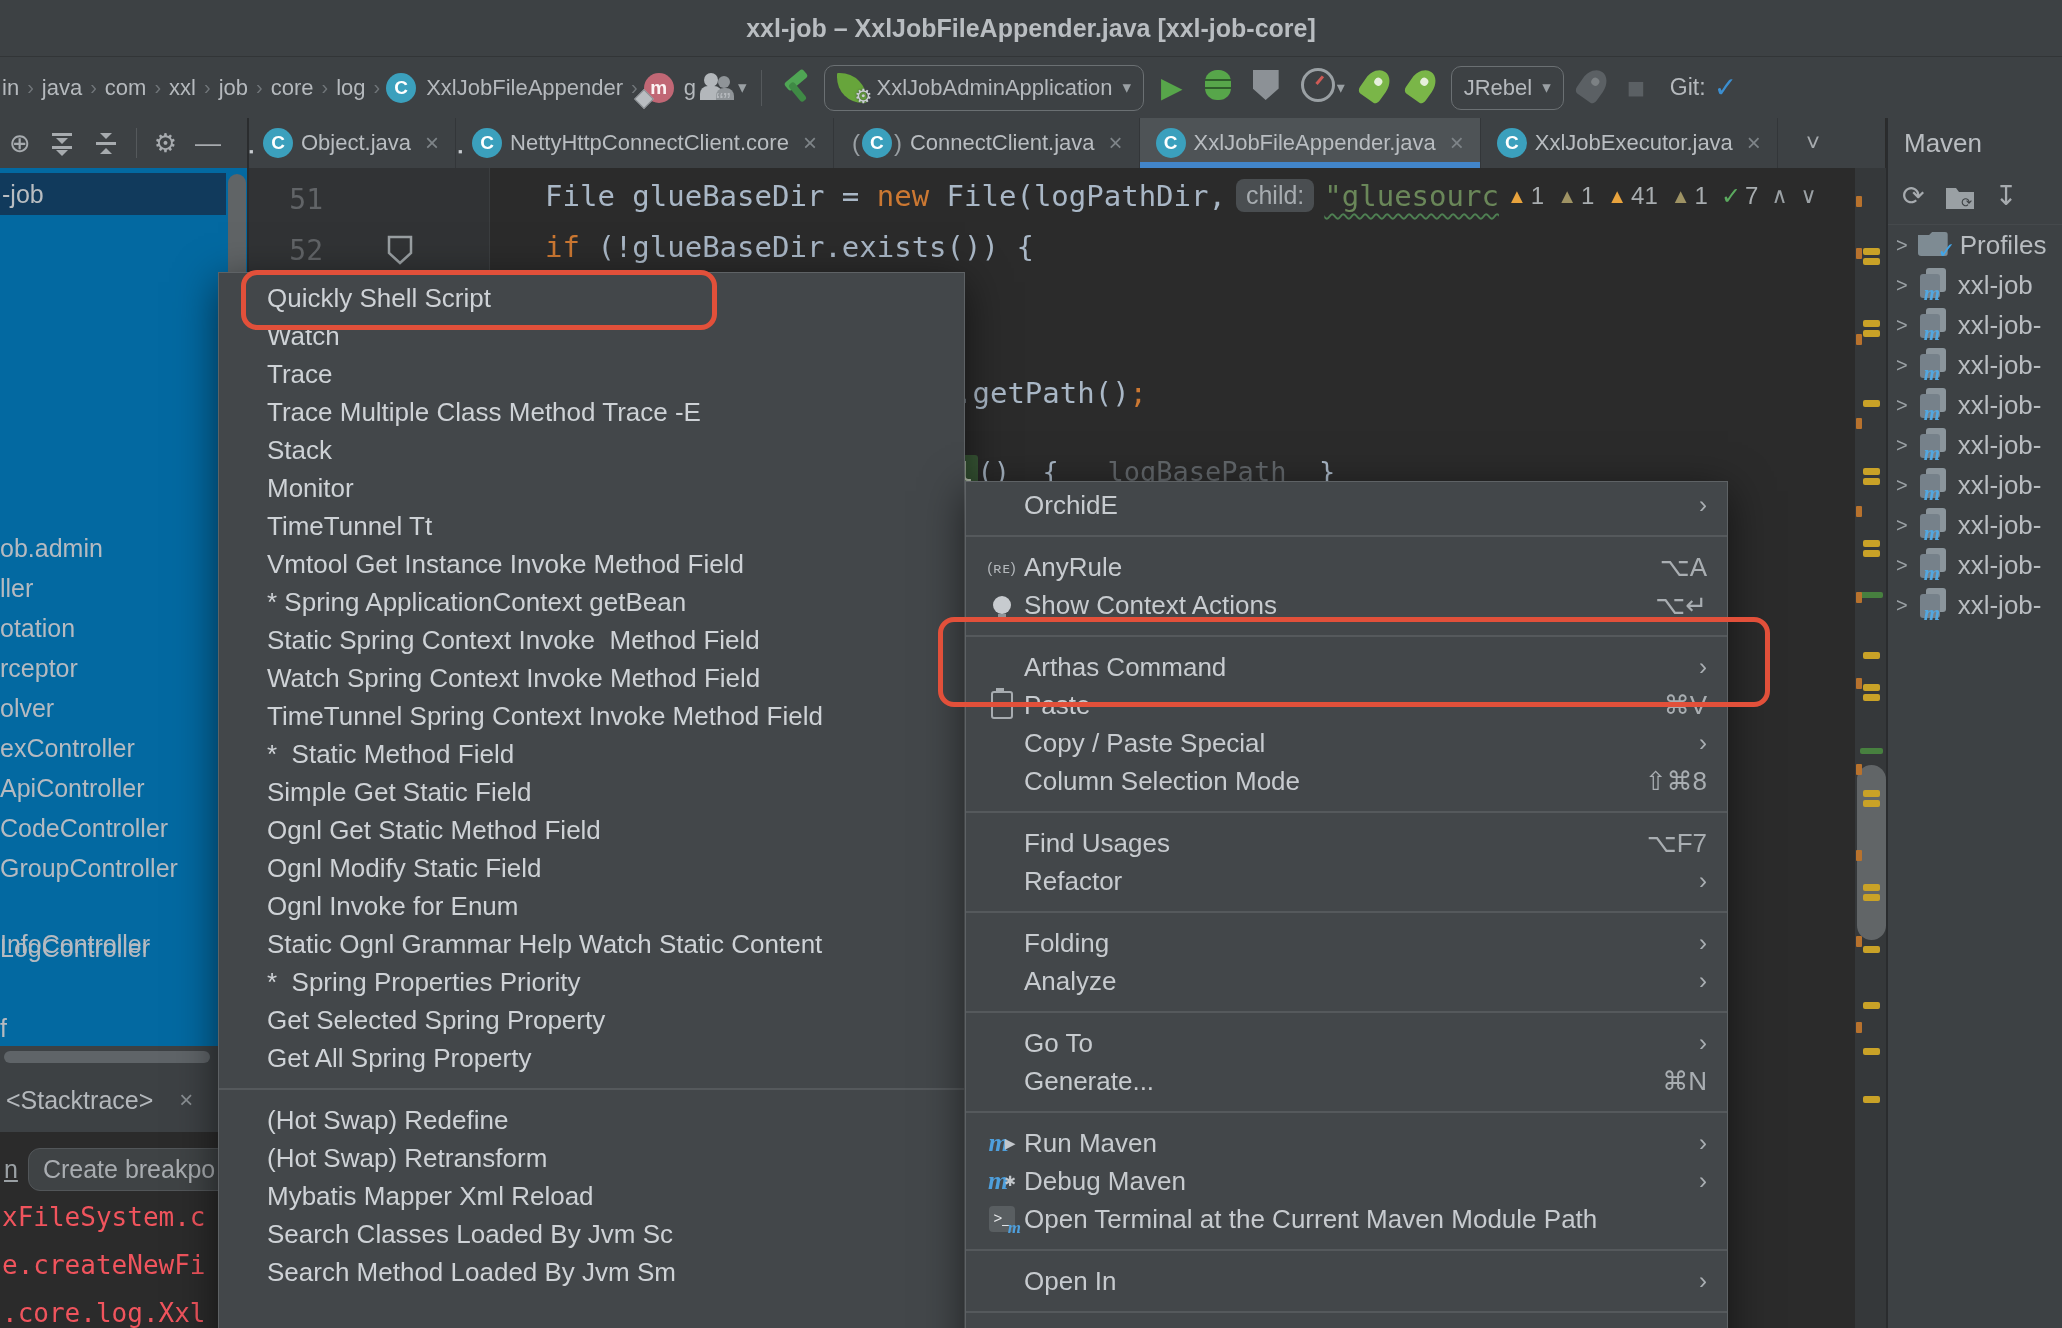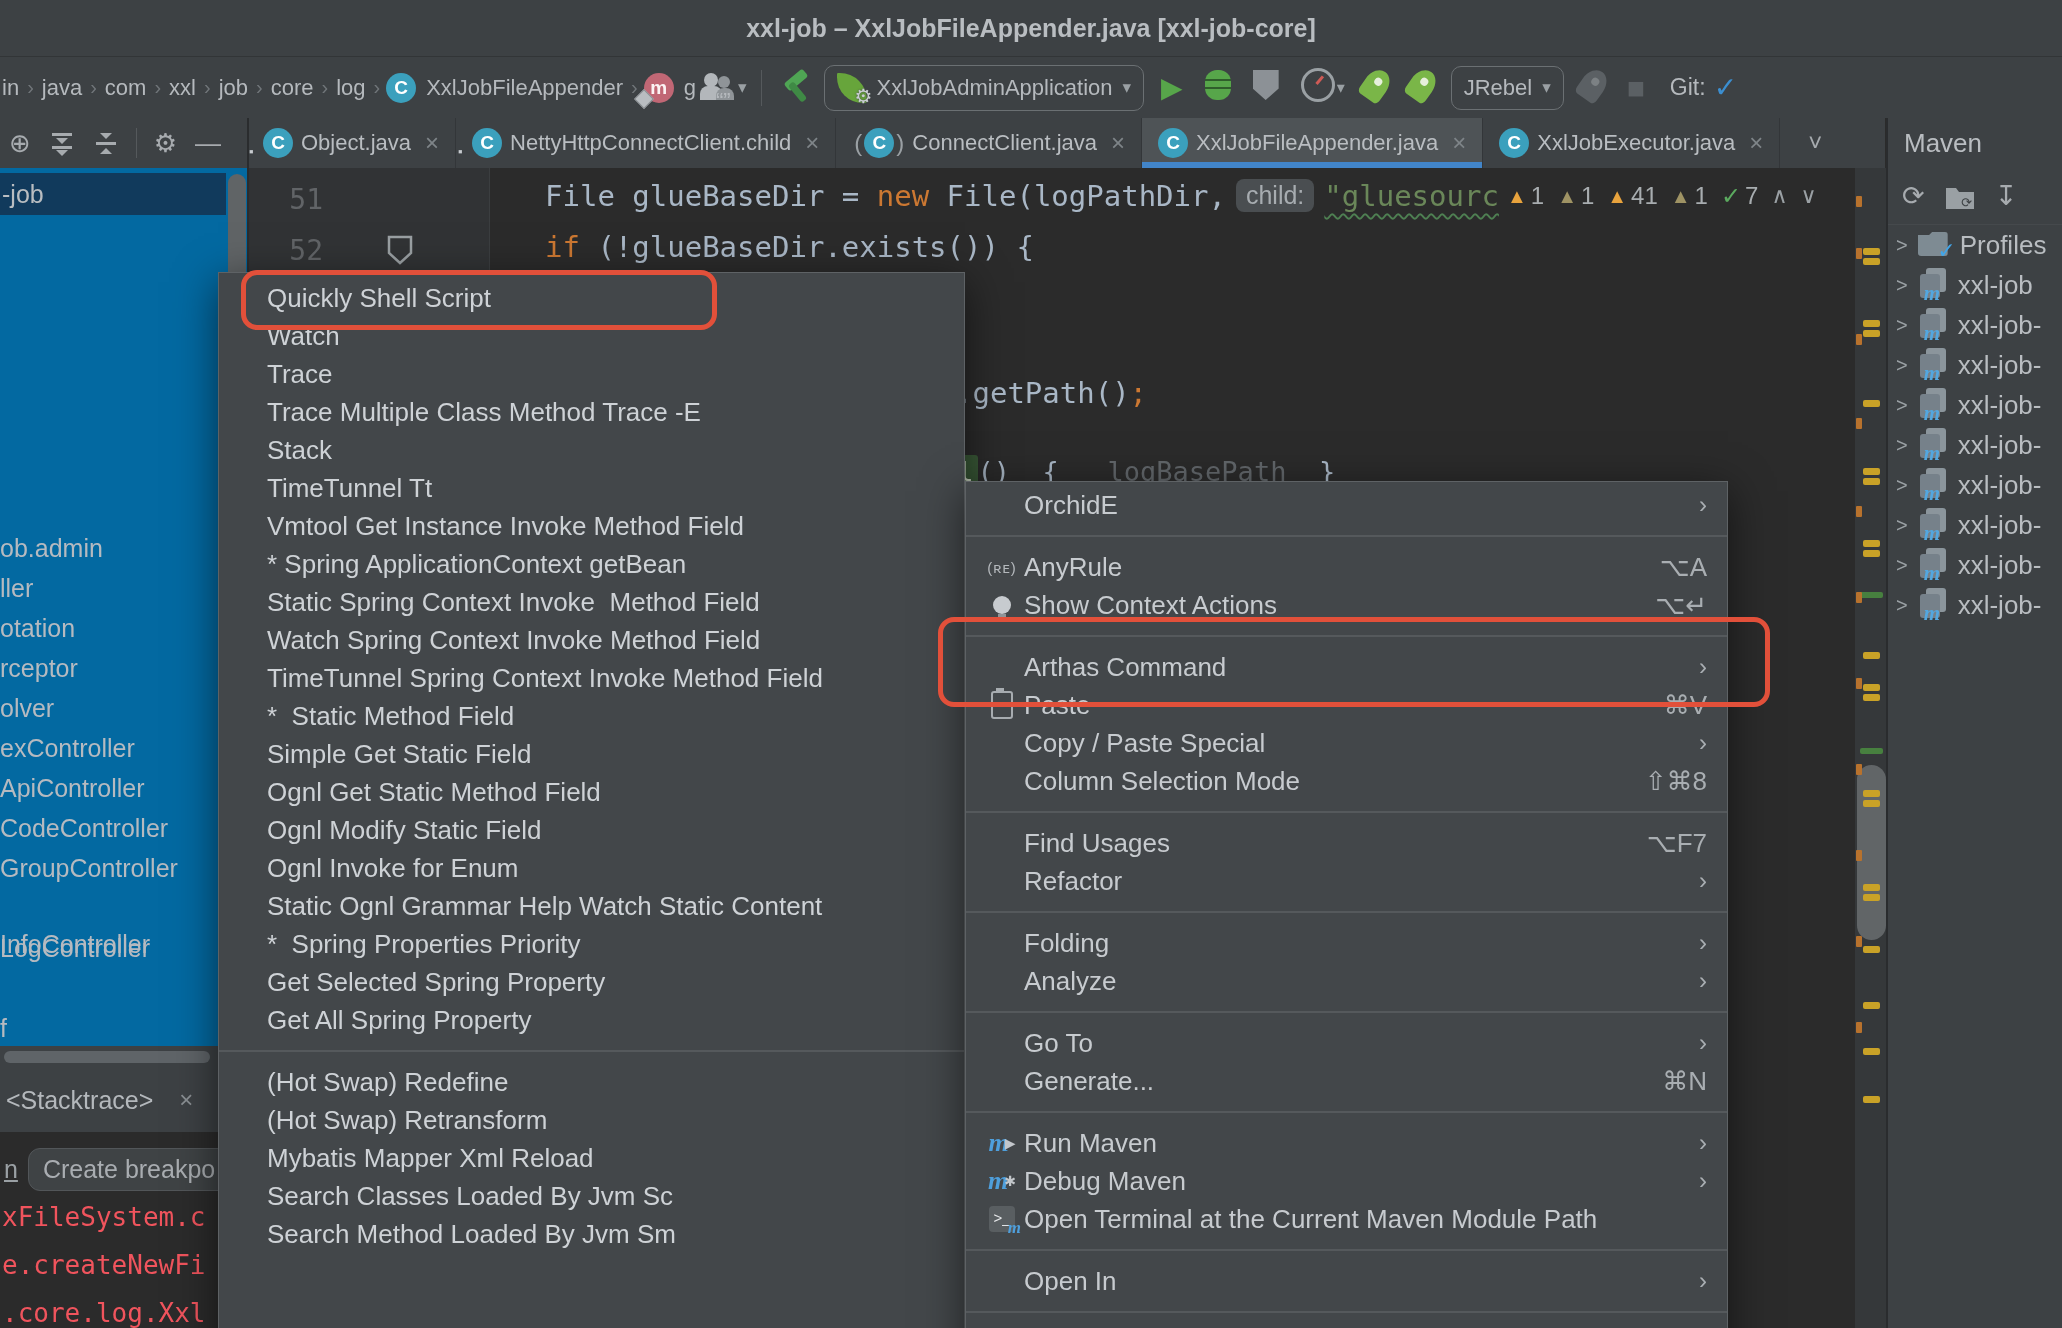--- a/index.html
+++ b/index.html
@@ -255,21 +255,21 @@
   <div class="abs tabbar">
     <div class="tab">
       <span class="cicon">C</span>
         <span class="lock">▪</span>
       <span>Object.java</span>
       <span class="close">×</span>
     </div>
     <div class="tab">
       <span class="cicon">C</span>
         <span class="lock">▪</span>
-      <span>NettyHttpConnectClient.child</span>
+      <span>NettyHttpConnectClient.core</span>
       <span class="close">×</span>
     </div>
     <div class="tab">
       <span class="paren">(</span>
       <span class="cicon" style="margin-right:0;">C</span>
       <span class="paren" style="margin-right:8px;">)</span>
       <span>ConnectClient.java</span>
       <span class="close">×</span>
     </div>
     <div class="tab active">
@@ -543,20 +543,23 @@
       </div>
 
       <div class="mi">
         <span class="mi-label">Trace Multiple Class Method Trace -E</span>
       </div>
 
       <div class="mi">
         <span class="mi-label">Stack</span>
       </div>
 
+      <div class="mi">
+        <span class="mi-label">Monitor</span>
+      </div>
 
       <div class="mi">
         <span class="mi-label">TimeTunnel Tt</span>
       </div>
 
       <div class="mi">
         <span class="mi-label">Vmtool Get Instance Invoke Method Field</span>
       </div>
 
       <div class="mi">

